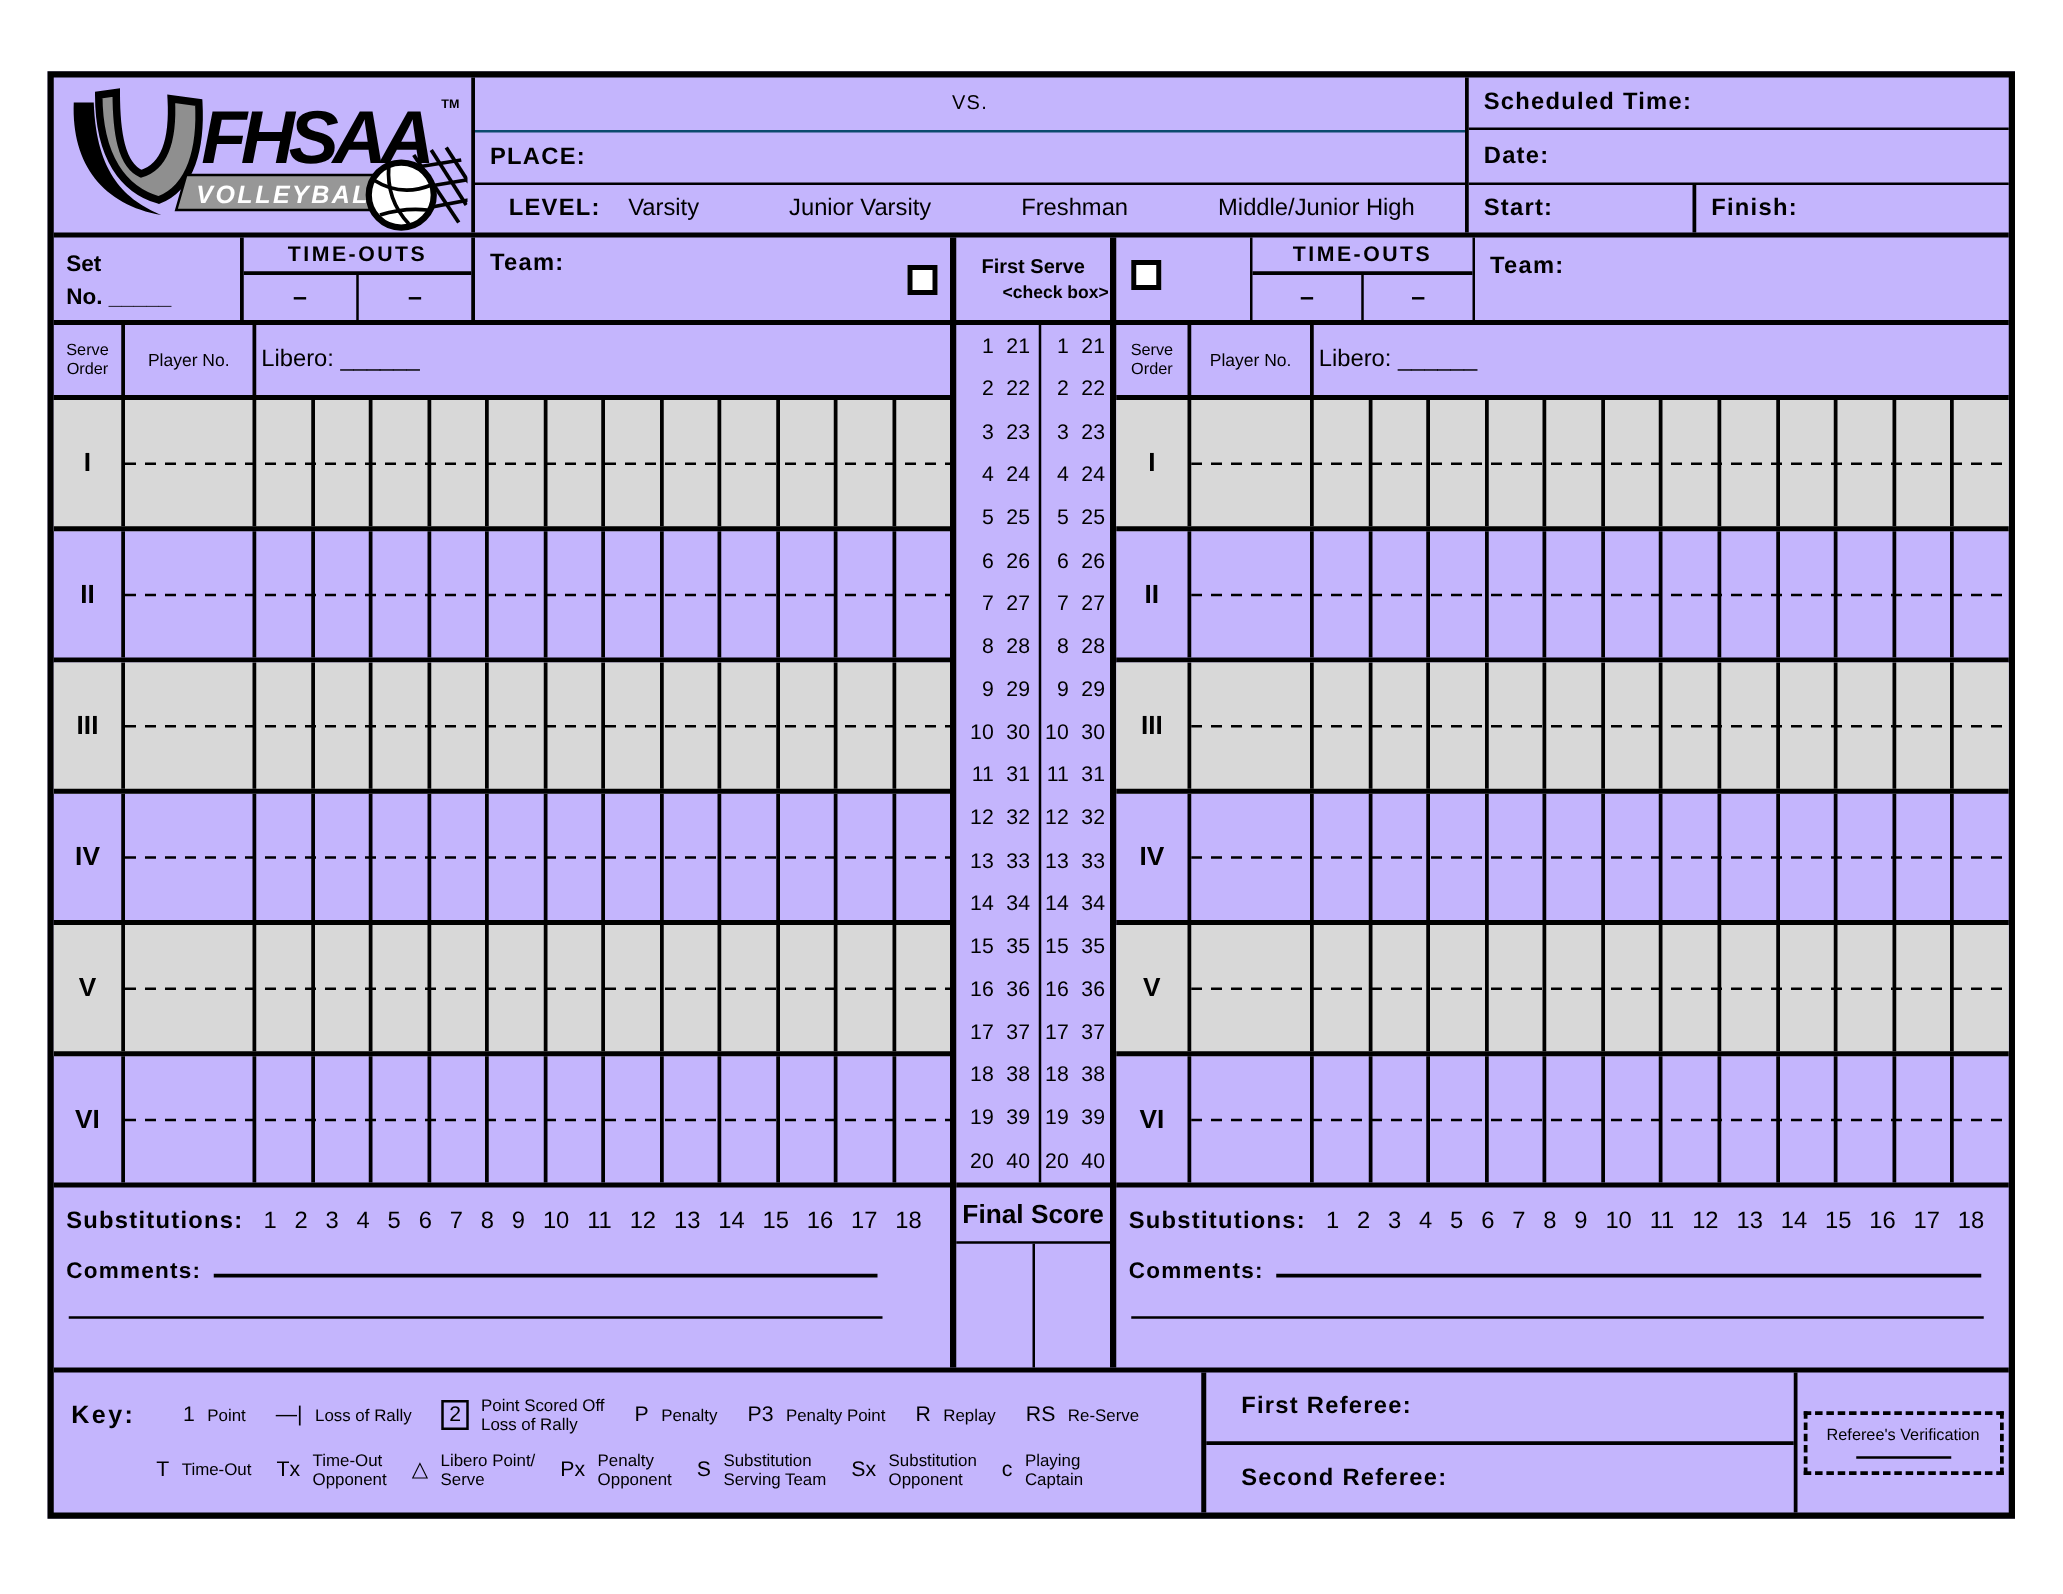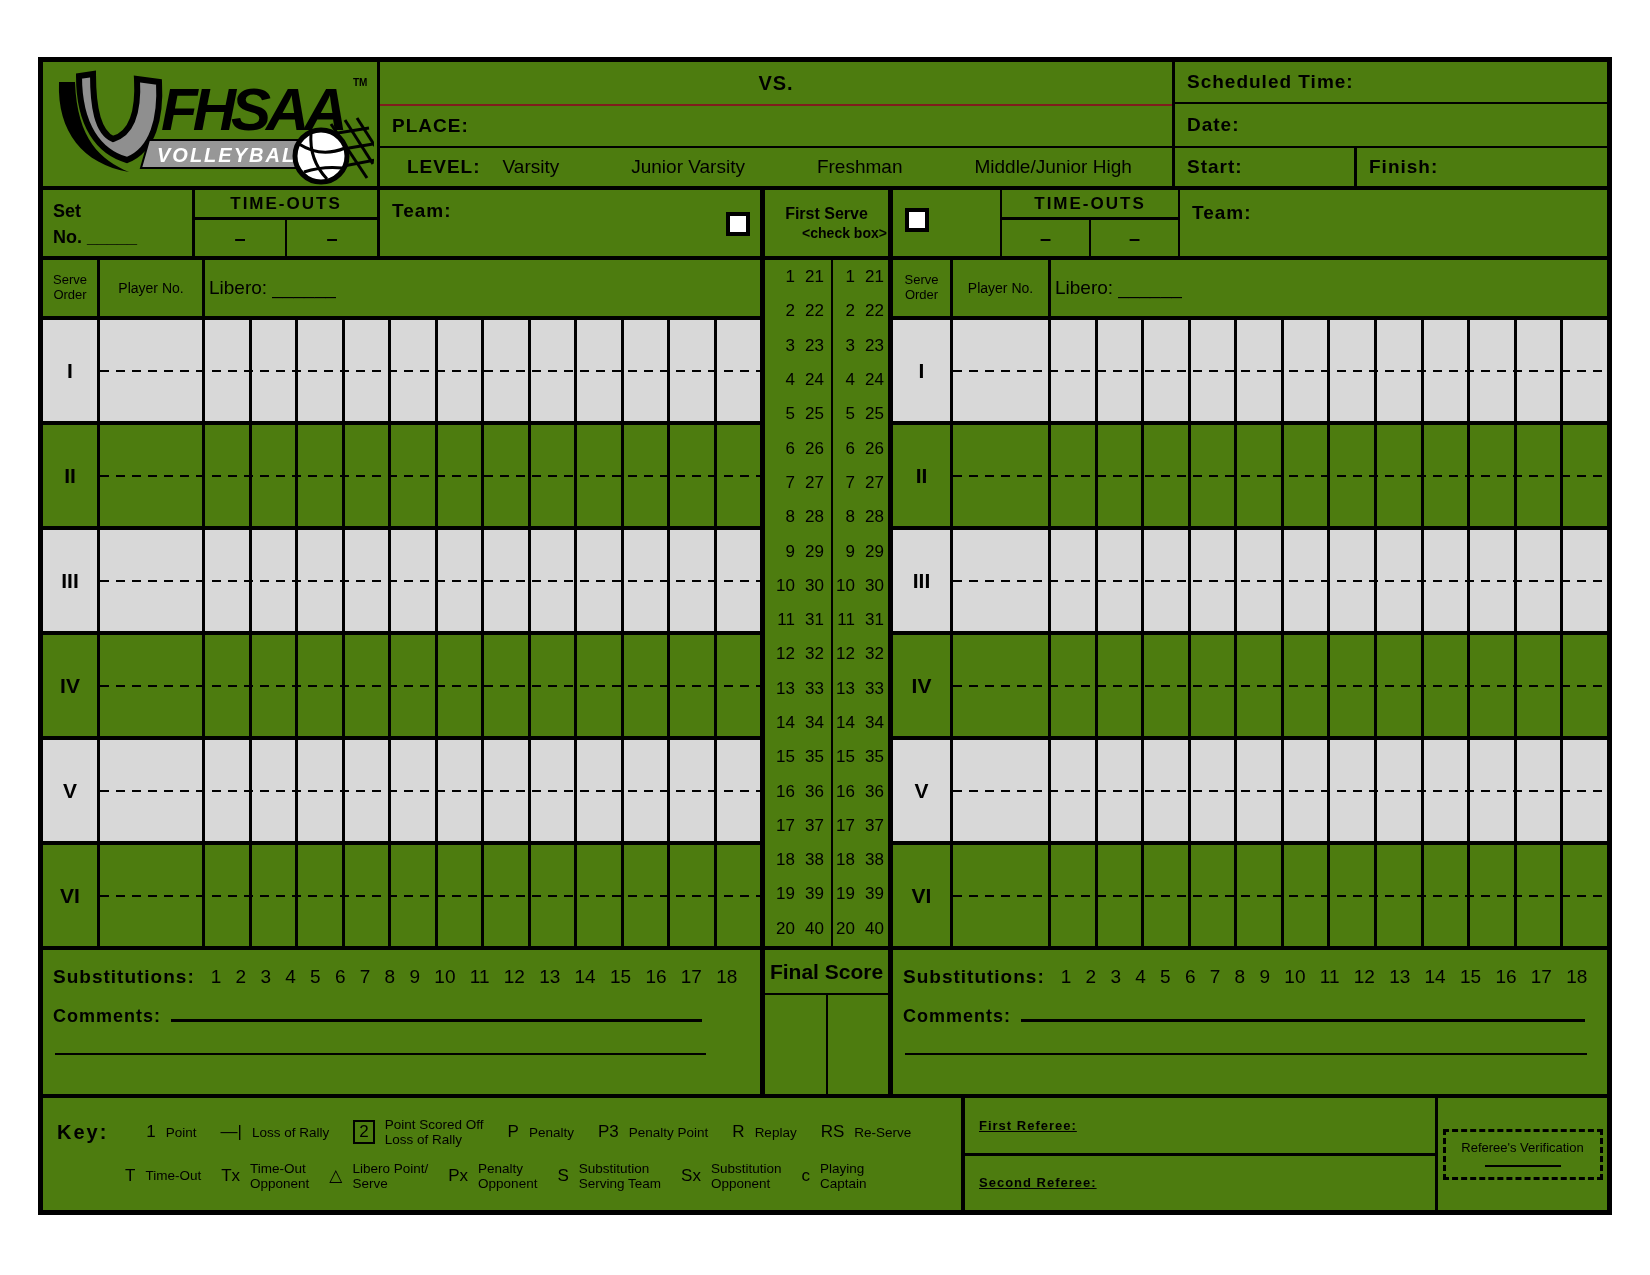--- a/index.html
+++ b/index.html
@@ -1,26 +1,26 @@
 <!DOCTYPE html>
 <html><head>
 <meta charset="utf-8">
 <style>
   * { box-sizing: border-box; margin: 0; padding: 0; }
   html,body { background:#fff; }
   body { font-family: "Liberation Sans", "DejaVu Sans", sans-serif; color:#000; }
   .page { position:relative; width:1650px; height:1275px; background:#fff; overflow:hidden; }
   .form { position:absolute; left:38px; top:57px; width:1574px; height:1158px;
-          border:5px solid #000; background:#4d7c0f; display:flex; flex-direction:column; }
+          border:5px solid #000; background:#c4b5fd; display:flex; flex-direction:column; }
 
   
   .row-a { height:128px; flex-shrink:0; display:flex; border-bottom:4px solid #000; }
   .logo-box { width:337px; flex-shrink:0; border-right:3px solid #000; position:relative; overflow:hidden; }
   .hdr-mid { width:795px; flex-shrink:0; border-right:3px solid #000; display:flex; flex-direction:column; }
-  .vs-row { height:44px; border-bottom:2px solid #7f1d1d; display:flex; align-items:center; justify-content:center; font-weight:bold; font-size:20px; letter-spacing:1px; }
+  .vs-row { height:44px; border-bottom:2px solid #0c4a6e; display:flex; align-items:center; justify-content:center; font-weight:normal; font-size:16px; letter-spacing:1px; }
   .place-row { height:42px; border-bottom:2px solid #000; display:flex; align-items:center; padding-left:12px; font-weight:bold; font-size:19px; letter-spacing:1px; }
   .level-row { flex:1; display:flex; align-items:center; padding-left:27px; font-size:19px; }
   .level-row .lbl { font-weight:bold; letter-spacing:1px; margin-right:22px; }
   .level-opt { margin-right:0; }
   .level-opt + .level-opt { margin-left:72px; }
   .hdr-right { flex:1; display:flex; flex-direction:column; }
   .hdr-right .cell { display:flex; align-items:center; padding-left:12px; font-weight:bold; font-size:19px; letter-spacing:1px; }
   .date-row { height:44px; border-bottom:2px solid #000; }
   .sched-row { height:42px; border-bottom:2px solid #000; }
   .sf-row { flex:1; display:flex; }
@@ -105,21 +105,21 @@
   .bottom-row { flex:1; display:flex; }
   .key-box { width:922px; flex-shrink:0; border-right:4px solid #000; display:flex; flex-direction:column; justify-content:space-evenly; padding:6px 6px 6px 14px; }
   .key-row { display:flex; align-items:center; gap:24px; }
   .key-row.r2 { padding-left:68px; gap:20px; }
   .key-label { font-weight:bold; font-size:20px; letter-spacing:2px; margin-right:14px; }
   .key-item { display:flex; align-items:center; gap:10px; }
   .key-sym { font-size:17px; white-space:nowrap; }
   .key-sym.boxed { border:2px solid #000; padding:0 4px; line-height:1.2; }
   .key-desc { font-size:13.5px; line-height:1.12; }
   .ref-box { width:473px; flex-shrink:0; border-right:3px solid #000; display:flex; flex-direction:column; }
-  .ref-row { flex:1; display:flex; align-items:center; padding-left:14px; font-weight:bold; font-size:13px; letter-spacing:1px;text-decoration:underline; }
+  .ref-row { flex:1; display:flex; align-items:center; padding-left:28px; font-weight:bold; font-size:19px; letter-spacing:1px; }
   .ref-row:first-child { border-bottom:3px solid #000; }
   .verif-area { flex:1; display:flex; align-items:center; justify-content:center; }
   .verif-box { width:160px; border:3px dashed #000; padding:8px 4px 10px 4px; text-align:center; }
   .verif-box .vt { font-size:13px; }
   .verif-line { width:76px; border-top:2px solid #000; margin:10px auto 0 auto; }
 
   
   .logo-svg { position:absolute; left:6px; top:4px; }
 </style>
 </head>

